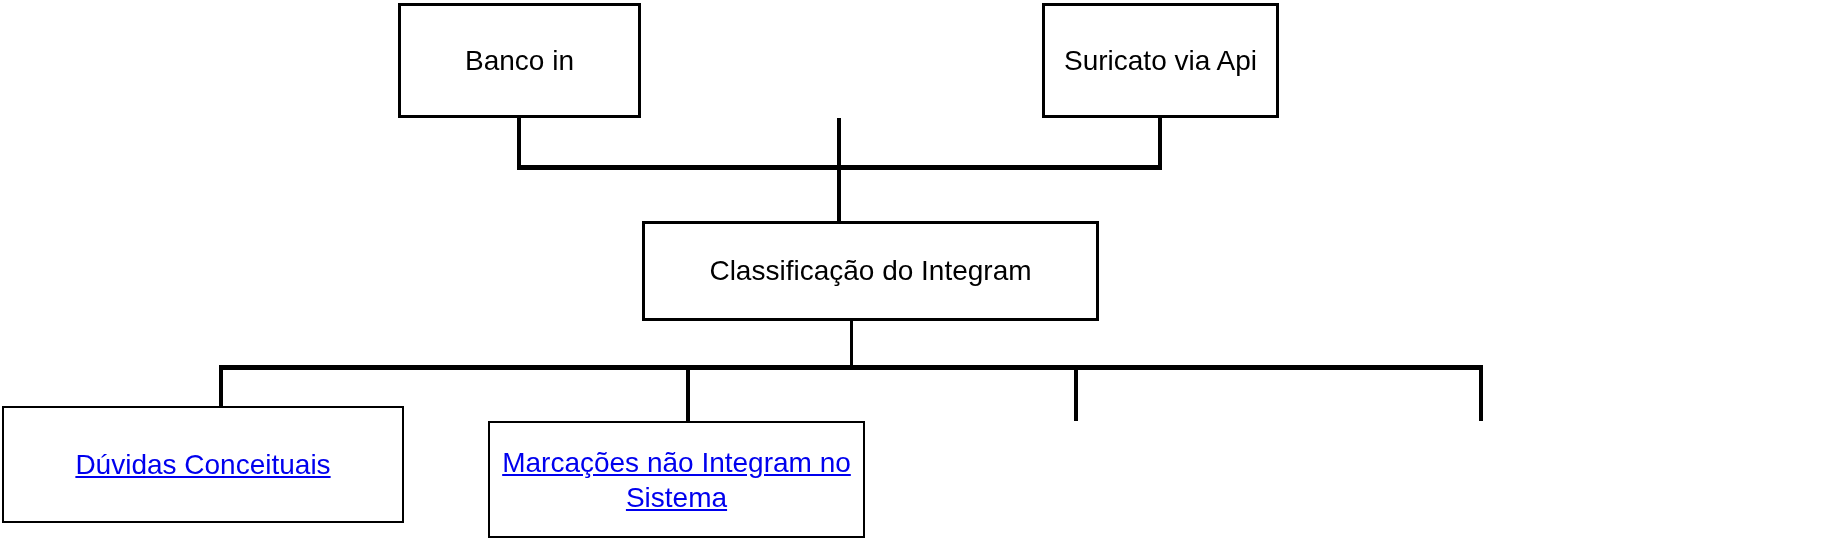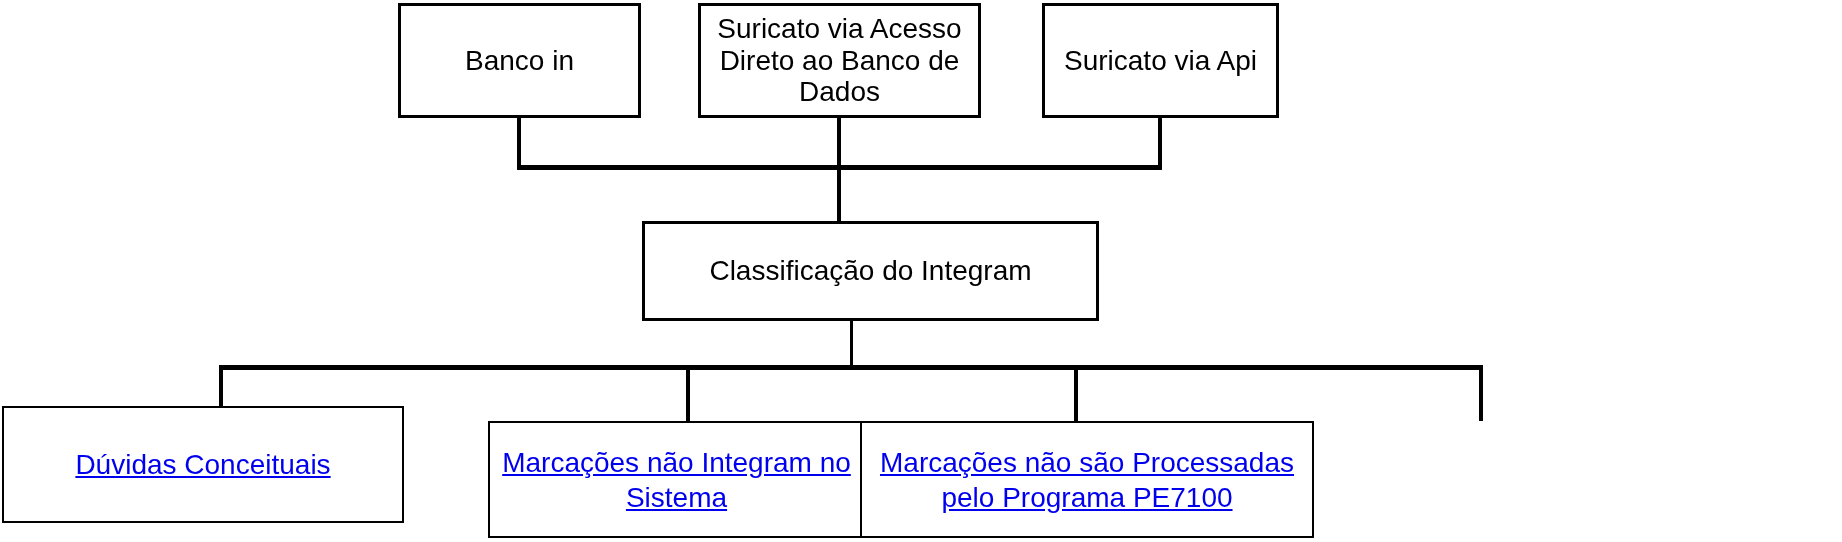--- a/index.html
+++ b/index.html
@@ -54,23 +54,20 @@
 </style>
 </head>
 <body>
 
 <div id="canvas" style="--bg: #ffffff; --line: #000000; --text: #000000; --link: #0000EE;">
 
   <div class="node" style="left:398px; top:3px; width:243px; height:115px;">
     <span>Banco in</span>
   </div>
 
-  <div class="node" style="left:698px; top:3px; width:283px; height:115px;">
-    <span>Suricato via Acesso Direto ao Banco de Dados</span>
-  </div>
 
   <div class="node" style="left:1042px; top:3px; width:237px; height:115px;">
     <span>Suricato via Api</span>
   </div>
 
   <div class="line" style="left:517px; top:118px; width:4px; height:52px;"></div>
   <div class="line" style="left:837px; top:118px; width:4px; height:103px;"></div>
   <div class="line" style="left:1158px; top:118px; width:4px; height:52px;"></div>
   <div class="line" style="left:517px; top:165px; width:645px; height:5px;"></div>
 
@@ -86,18 +83,15 @@
   <div class="line" style="left:1479px; top:365px; width:4px; height:56px;"></div>
 
   <div class="leaf" style="left:2px; top:406px; width:402px; height:117px;">
     <a>Dúvidas Conceituais</a>
   </div>
 
   <div class="leaf" style="left:441px; top:421px; width:377px; height:117px;margin-left:47px;">
     <a>Marcações não Integram no Sistema</a>
   </div>
 
-  <div class="leaf" style="left:860px; top:421px; width:454px; height:117px;">
-    <a>Marcações não são Processadas pelo Programa PE7100</a>
-  </div>
 
 
 </div>
 
 </body></html>

